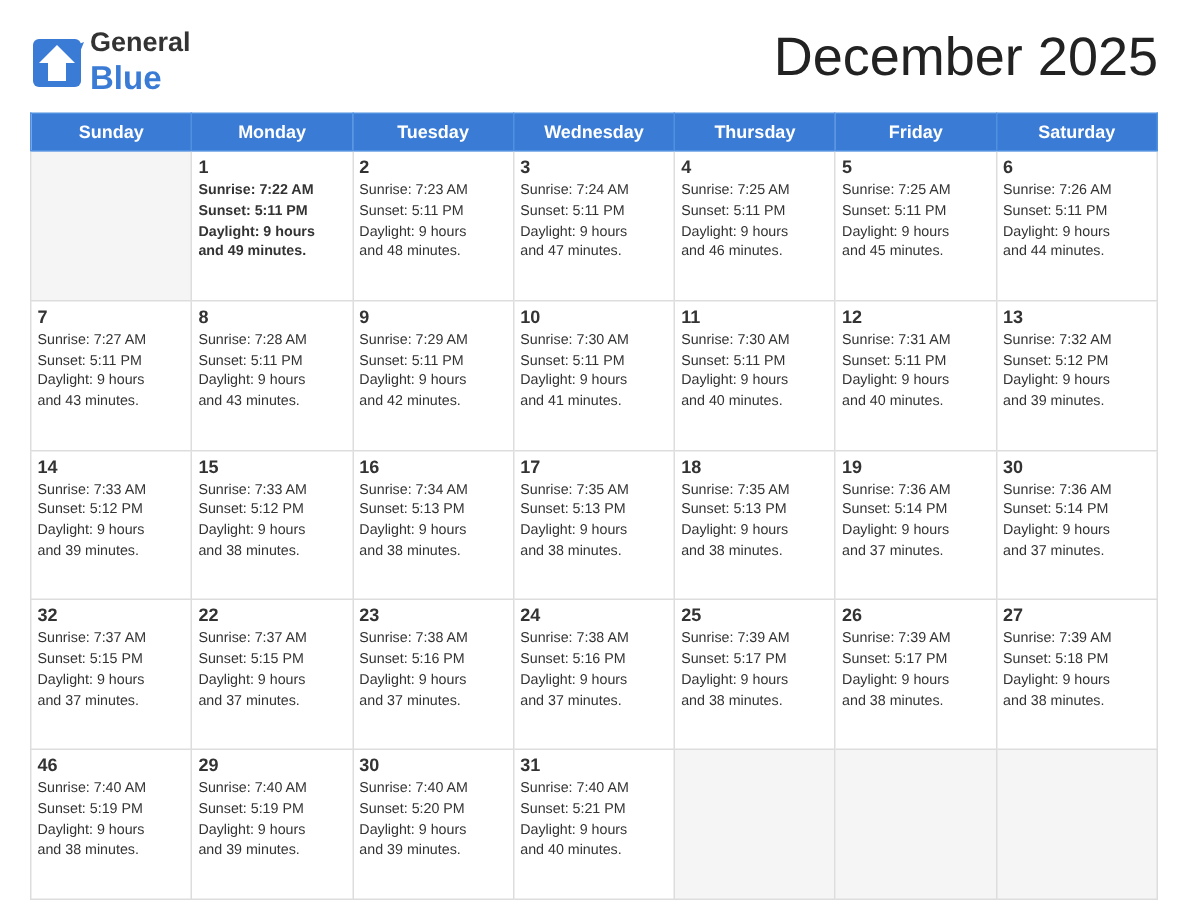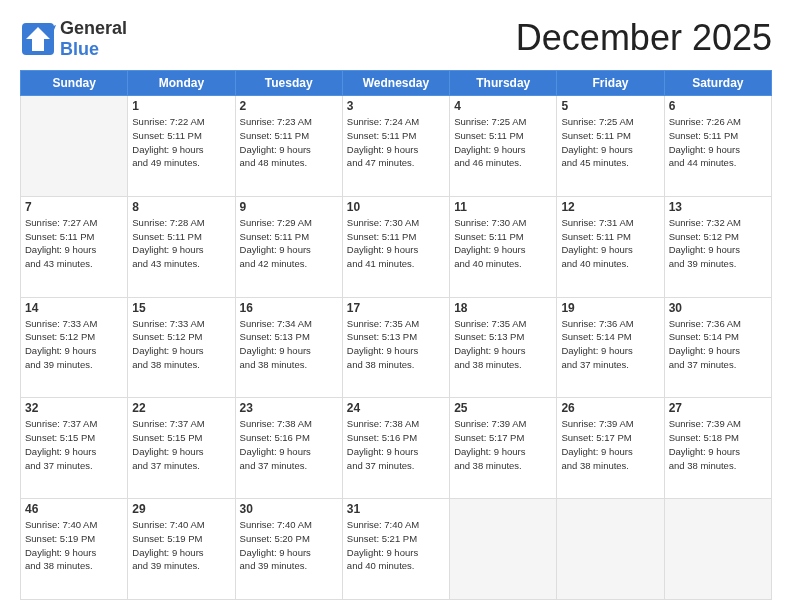--- a/index.html
+++ b/index.html
@@ -99,21 +99,21 @@
         <svg width="36" height="36" viewBox="0 0 36 36">
           <rect x="2" y="2" width="32" height="32" rx="4" fill="#3a7bd5"></rect>
           <polygon points="18,6 30,18 24,18 24,30 12,30 12,18 6,18" fill="white"></polygon>
           <polygon points="26,8 36,4 32,14" fill="#3a7bd5"></polygon>
         </svg>
         <div>
           <div style="display:flex;align-items:baseline;gap:0px;">
             <span style="font-size:18px;font-weight:bold;color:#333;">General</span>
           </div>
           <div>
-            <span style="font-size:18px;font-weight:bold;color:#3a7bd5;">Blue</span>
+            <span style="font-size:22px;font-weight:bold;color:#3a7bd5;">Blue</span>
           </div>
         </div>
       </div>
     </div>
     <div class="title-area">
       <div class="month-title">December 2025</div>
     </div>
   </div>
 
   <table class="calendar">
@@ -126,21 +126,21 @@
         <th>Thursday</th>
         <th>Friday</th>
         <th>Saturday</th>
       </tr>
     </thead>
     <tbody id="calendar-body">
     <tr>
           <td class="empty"></td>
           <td>
             <span class="day-num">1</span>
-            <div class="day-info" style="white-space: pre-line;">Sunrise: 7:22 AM
+            <div class="day-info" style="white-space: pre-line; font-weight: bold;">Sunrise: 7:22 AM
 Sunset: 5:11 PM
 Daylight: 9 hours
 and 49 minutes.</div>
           </td>
           <td>
             <span class="day-num">2</span>
             <div class="day-info" style="white-space: pre-line;">Sunrise: 7:23 AM
 Sunset: 5:11 PM
 Daylight: 9 hours
 and 48 minutes.</div>

